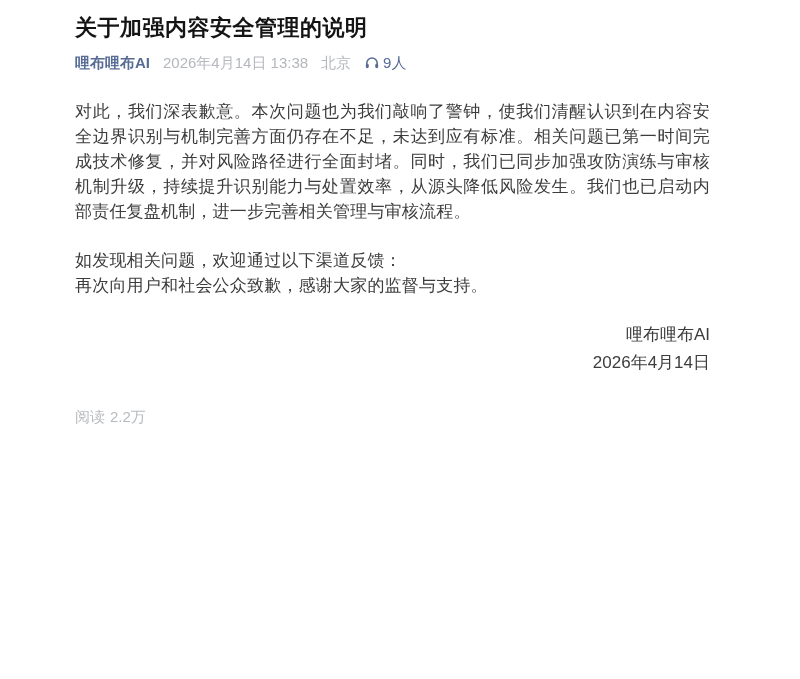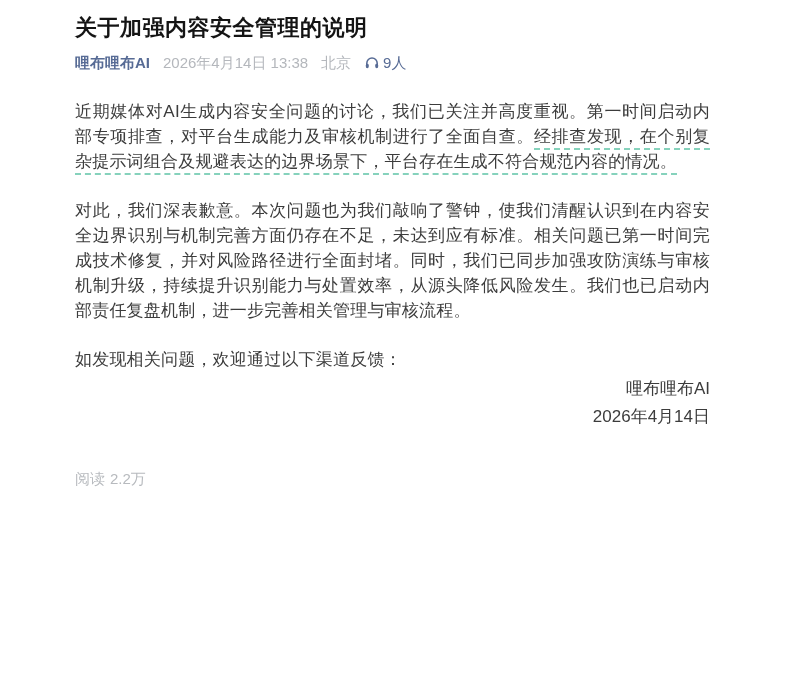--- a/index.html
+++ b/index.html
@@ -81,21 +81,21 @@
     margin-top: 4px;
     text-align: right;
     font-size: 17px;
     line-height: 25px;
     color: #3c3c3c;
   }
   .signature .sig-name {
     margin-bottom: 3px;
   }
   .reads-row {
-    margin-top: 40px;
+    margin-top: 32px;
     font-size: 15px;
     line-height: 20px;
     color: #b7babe;
   }
   .reads-row .reads-count {
     margin-left: 5px;
   }
 </style>
 </head>
 <body>
@@ -115,28 +115,28 @@
             <path d="M4.2 17.5v-5.3a7.8 7.8 0 0 1 15.6 0v5.3" fill="none" stroke="#576b95" stroke-width="2.3" stroke-linecap="round"></path>
             <rect x="2.8" y="13.2" width="4.3" height="6.6" rx="2.1" fill="#576b95"></rect>
             <rect x="16.9" y="13.2" width="4.3" height="6.6" rx="2.1" fill="#576b95"></rect>
           </svg>
         </span>
         <span>9人</span>
       </span>
     </div>
 
     <div class="body-text">
-      <p><span>近期媒体对AI生成内容安全问题的讨论，我们已关注并高度重视。第一时间启动内部专项排查，对平台生成能力及审核机制进行了全面自查。</span><span class="marked">经排查发现，在个别复杂提示词组合及规避表达的边界场景下，平台存在生成不符合规范内容的情况。</span></p>
 
       <p>对此，我们深表歉意。本次问题也为我们敲响了警钟，使我们清醒认识到在内容安全边界识别与机制完善方面仍存在不足，未达到应有标准。相关问题已第一时间完成技术修复，并对风险路径进行全面封堵。同时，我们已同步加强攻防演练与审核机制升级，持续提升识别能力与处置效率，从源头降低风险发生。我们也已启动内部责任复盘机制，进一步完善相关管理与审核流程。</p>
 
 
       <p class="tight">如发现相关问题，欢迎通过以下渠道反馈：</p>
 
 
+      <p>再次向用户和社会公众致歉，感谢大家的监督与支持。</p>
     </div>
 
     <div class="signature">
       <div class="sig-name">哩布哩布AI</div>
       <div class="sig-date">2026年4月14日</div>
     </div>
 
     <div class="reads-row">
       <span>阅读</span><span class="reads-count">2.2万</span>
     </div>

